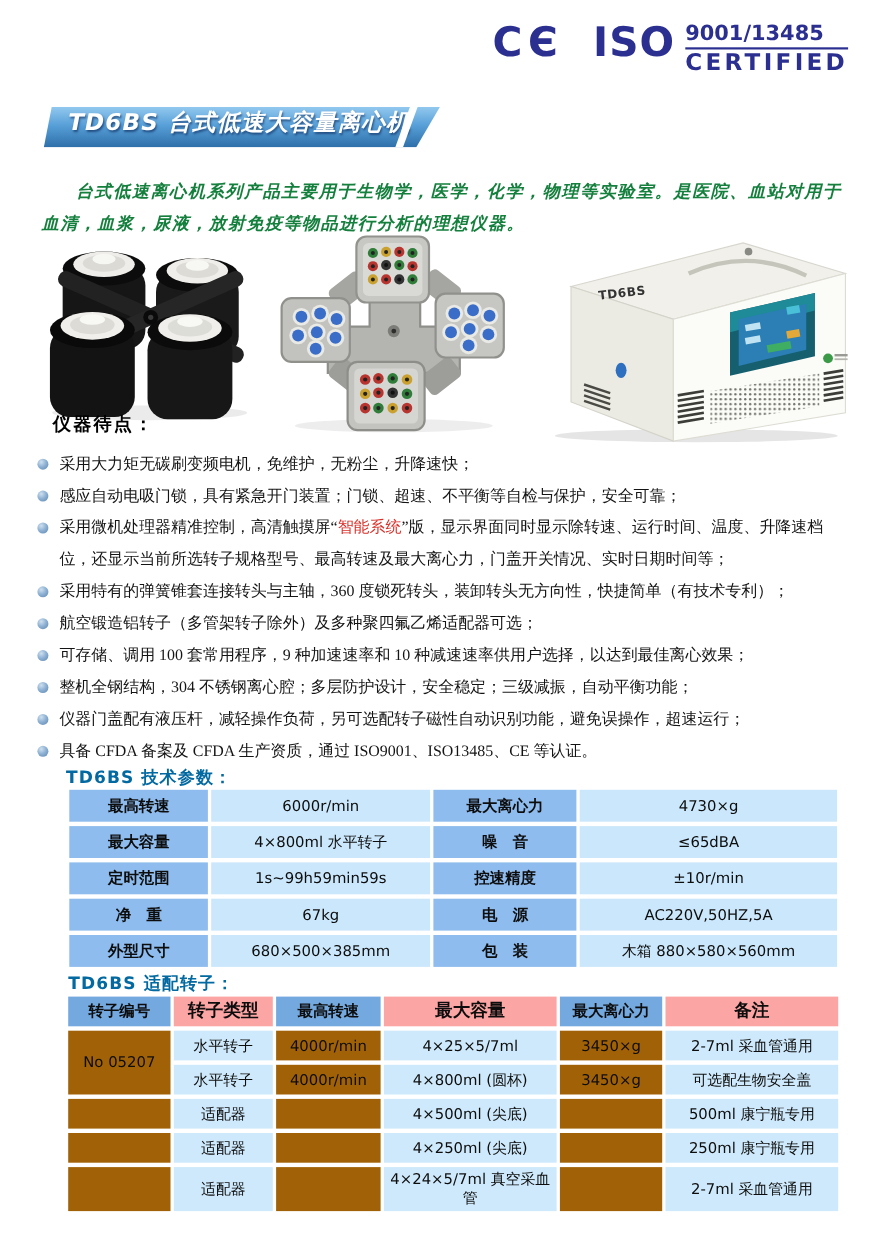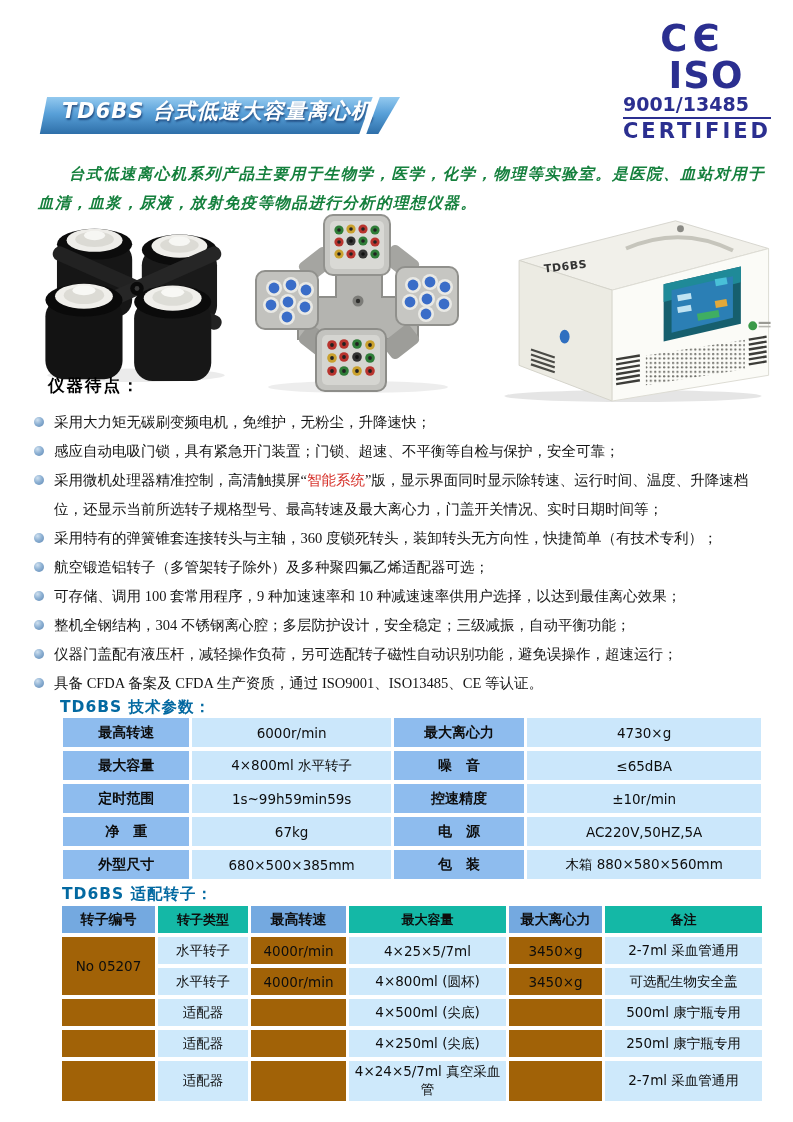--- a/index.html
+++ b/index.html
@@ -2,21 +2,21 @@
 <html><head>
 <meta charset="utf-8">
 <style>
   html,body{margin:0;padding:0;}
   body{
     width:793px;height:1122px;position:relative;background:#ffffff;
     font-family:"DejaVu Sans","Liberation Sans",sans-serif;color:#111;
     overflow:hidden;
   }
   
-  .cert{position:absolute;top:20px;right:22px;display:flex;align-items:center;color:#2b2f90;flex-direction:column;}
+  .cert{position:absolute;top:20px;right:22px;display:flex;align-items:flex-start;color:#2b2f90;}
   .cert .ce{font-size:37px;font-weight:bold;letter-spacing:5px;line-height:1;}
   .cert .iso{font-size:37px;font-weight:800;line-height:1;margin-left:27px;letter-spacing:1px;}
   .cert .stack{margin-left:9px;display:flex;flex-direction:column;line-height:1.15;}
   .cert .num{font-size:19px;font-weight:600;border-bottom:2px solid #2b2f90;padding-bottom:1px;}
   .cert .certified{font-size:21px;letter-spacing:3px;font-weight:700;}
   
   .banner{
     position:absolute;top:97px;left:38px;width:362px;height:37px;
     background:linear-gradient(180deg,#93c9ef 0%,#58a0d8 45%,#2e6fa9 100%);
     clip-path:polygon(2.5% 0,100% 0,94% 100%,0.5% 100%);
@@ -60,21 +60,21 @@
   .rotor-heading{top:884px;left:62px;}
   table{border-collapse:separate;border-spacing:3px 4px;table-layout:fixed;}
   td{text-align:center;vertical-align:middle;font-size:13.5px;padding:2px 5px;color:#0d0d0d;overflow:hidden;}
   .tech-table{position:absolute;top:714px;left:60px;width:704px;}
   .tech-table td{height:25px;}
   .rotor-table{position:absolute;top:902px;left:59px;width:706px;}
   .rotor-table td{height:23px;}
   td.lbl{background:#8ebcee;font-weight:bold;font-size:14px;}
   td.val{background:#cbe7fb;}
   td.hdk{background:#74a9e0;font-weight:bold;font-size:14px;}
-  td.hlt{background:#14b8a6;font-weight:bold;font-size:13px;}
+  td.hlt{background:#fca5a5;font-weight:bold;font-size:16px;}
   td.dk{background:#a16207;}
   td.lt{background:#cee9fb;}
 </style>
 </head>
 <body>
 
 <div class="cert">
   <span class="ce">CЄ</span>
   <span class="iso">ISO</span>
   <span class="stack">

